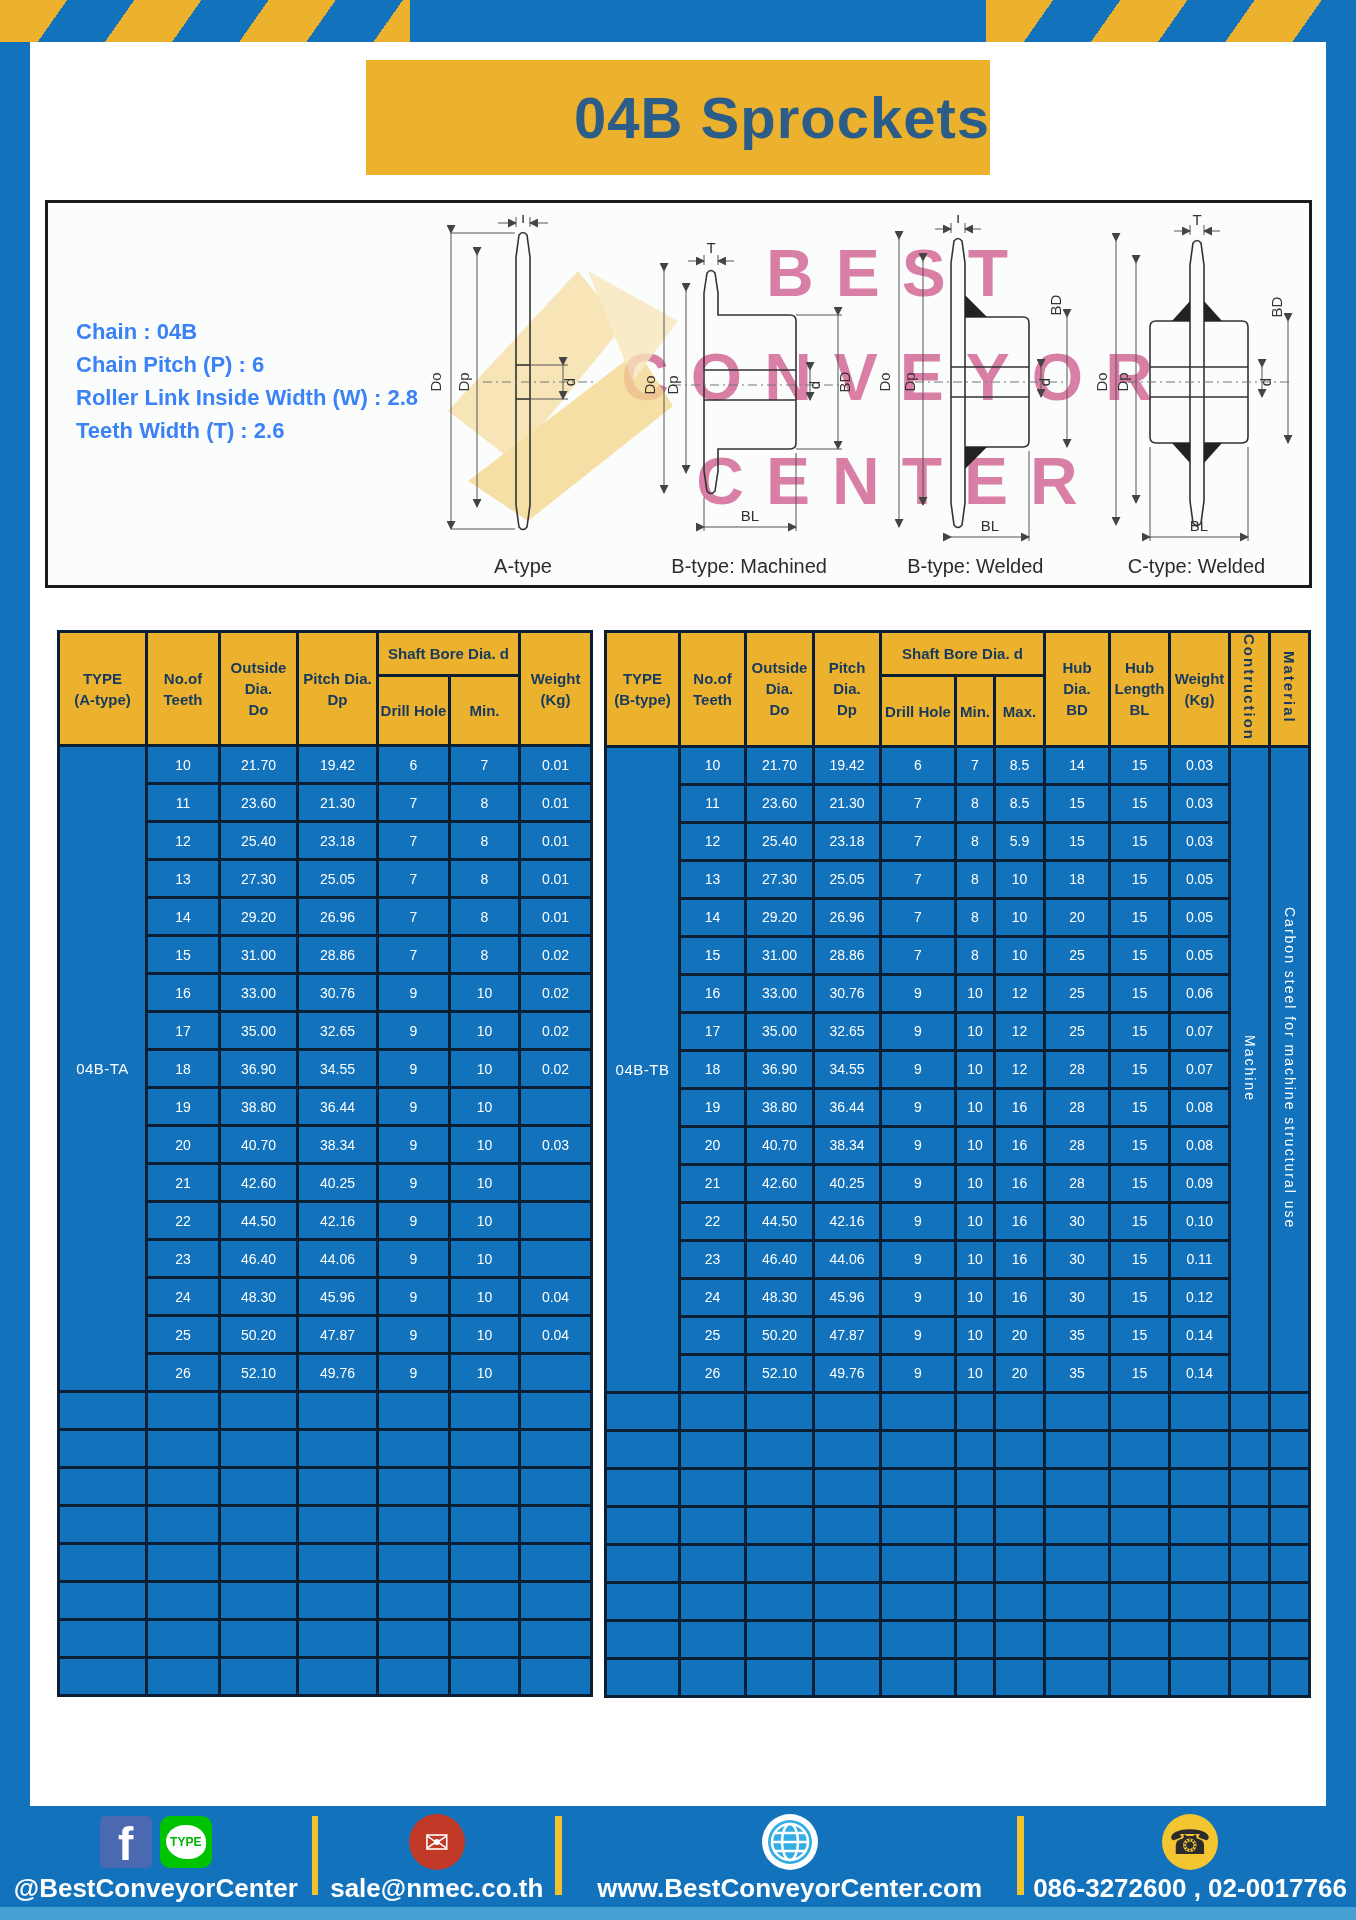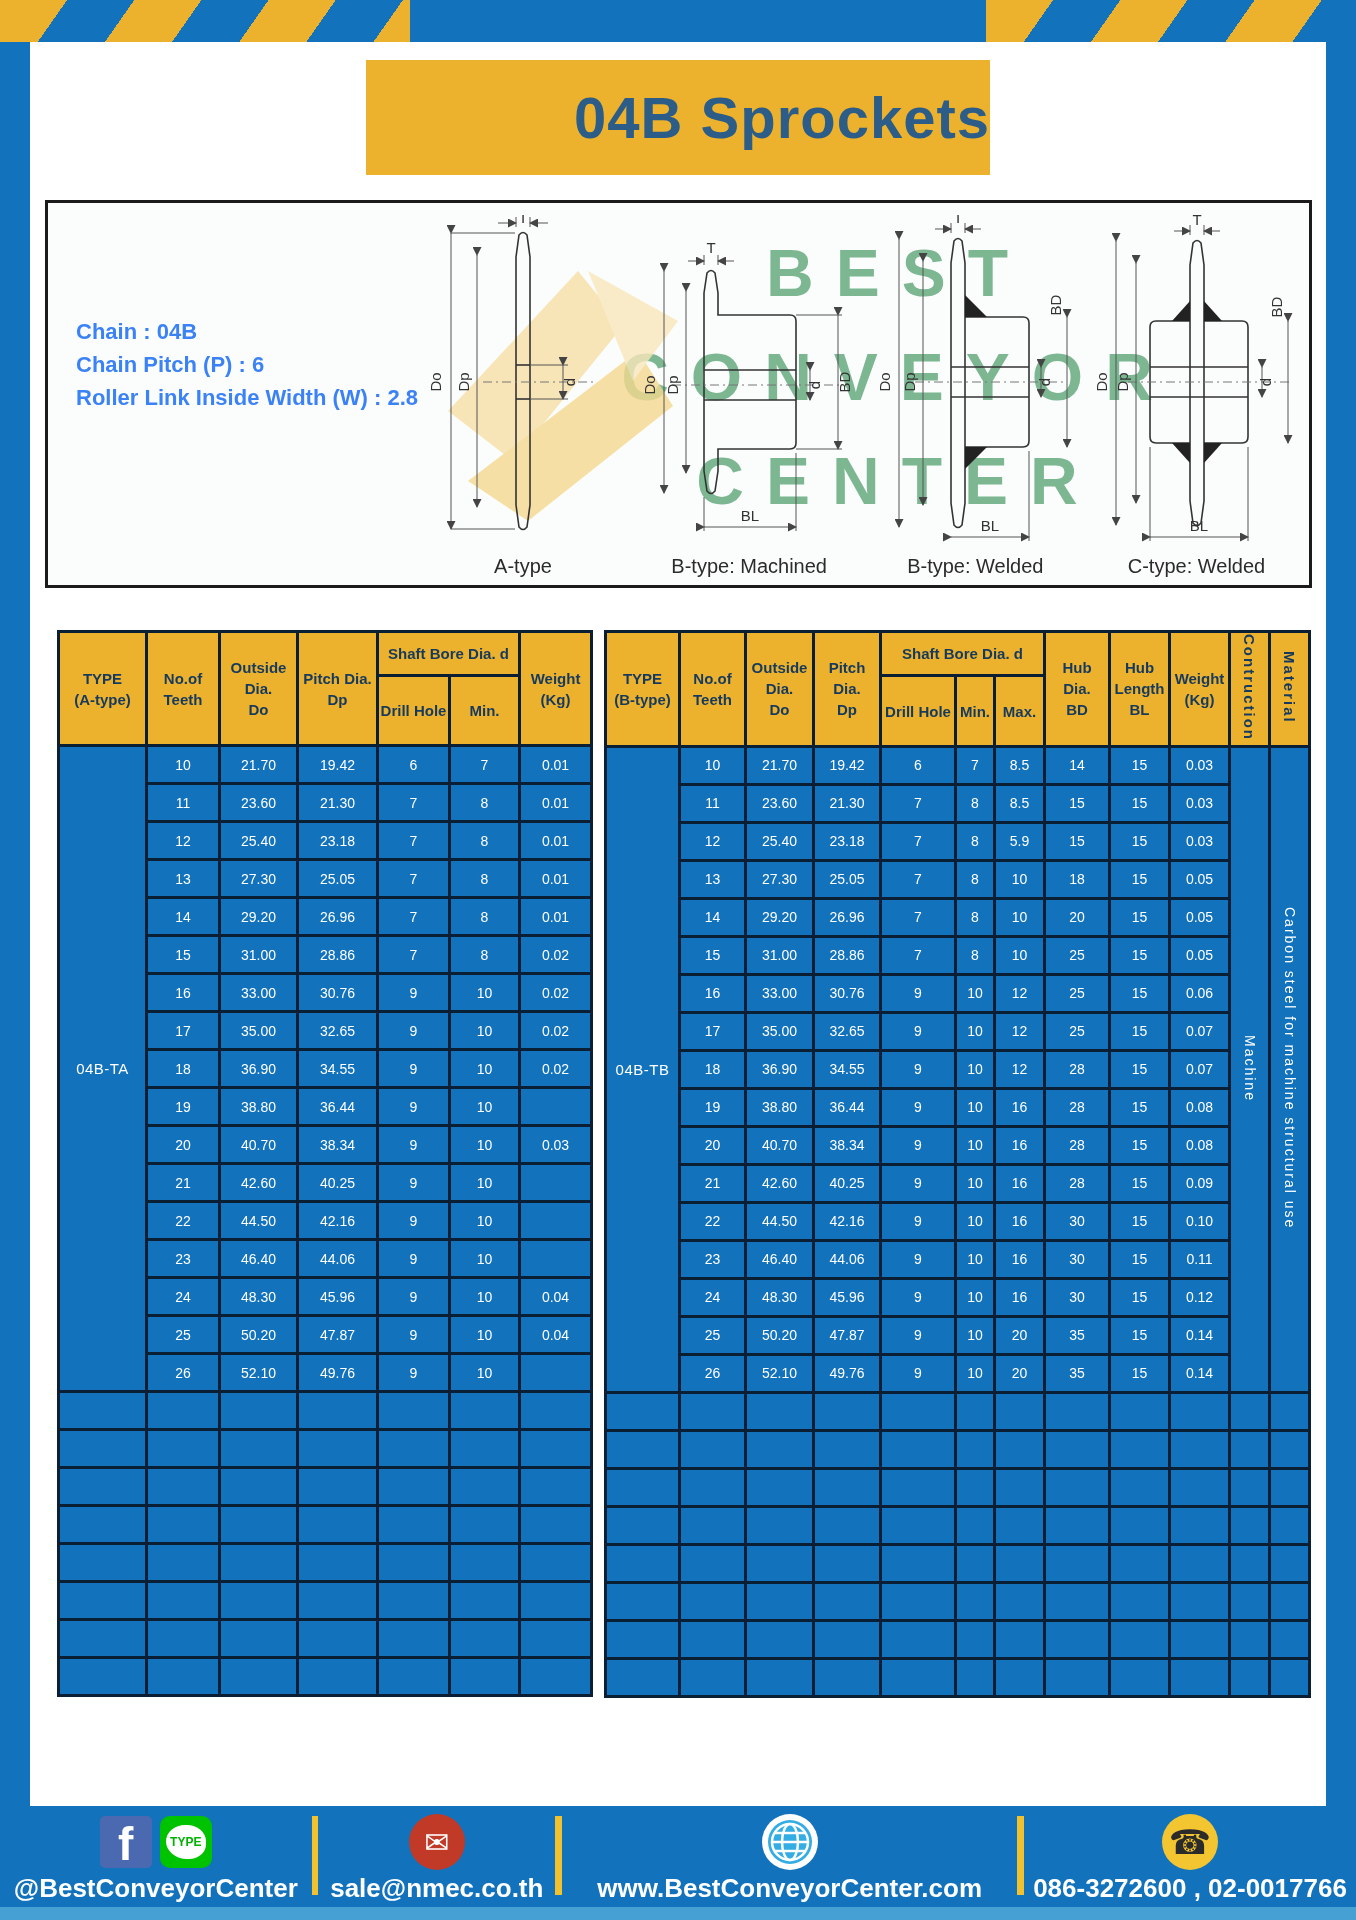--- a/index.html
+++ b/index.html
@@ -19,21 +19,21 @@
   .title-box { position:absolute; left:366px; top:60px; width:624px; height:115px; background:#ecb22d;
                display:flex; align-items:center; justify-content:flex-end; }
   .title-box h1 { font-size:58px; font-weight:bold; color:#2c5c88; letter-spacing:1px; }
 
   
   .diagram-panel { position:absolute; left:45px; top:200px; width:1267px; height:388px;
                    background:#fbfcfc; border:3px solid #1b1b1b; }
   .specs { position:absolute; left:28px; top:112px; z-index:3; }
   .specs div { font-size:22px; font-weight:bold; color:#3b82f6; line-height:33px; white-space:nowrap; }
   .watermark { position:absolute; left:470px; top:18px; width:760px; text-align:center; z-index:0;
-               color:#15803d; opacity:.55; font-weight:bold; font-size:66px; line-height:104px; letter-spacing:22px; }
+               color:#be185d; opacity:.55; font-weight:bold; font-size:66px; line-height:104px; letter-spacing:22px; }
   .wm-shape { position:absolute; left:360px; top:28px; z-index:0; opacity:.8; }
   .figures { position:absolute; left:375px; top:12px; right:10px; bottom:4px; display:flex;
              justify-content:space-between; z-index:2; }
   .figure { display:flex; flex-direction:column; align-items:center; }
   .figure .flabel { font-size:20px; color:#2b2b2b; margin-top:0; }
   .figure svg text { font-size:15px; fill:#333; font-family:"Liberation Sans",sans-serif; }
   .part { fill:none; stroke:#333; stroke-width:1.6; }
   .weld { fill:#222; stroke:none; }
   .dim  { stroke:#555; stroke-width:1; fill:none; }
   .ctr  { stroke:#777; stroke-width:1; stroke-dasharray:9 4 2 4; fill:none; }
@@ -96,20 +96,21 @@
     <svg class="wm-shape" width="330" height="330" viewBox="0 0 330 330">
       <polygon points="40,180 170,40 215,95 105,230" fill="#f7e0a7"></polygon>
       <polygon points="60,250 230,120 265,175 120,290" fill="#f5d98f"></polygon>
       <polygon points="180,40 270,90 225,150" fill="#f9e7ba"></polygon>
     </svg>
 
     <div class="specs">
       <div>Chain : 04B</div>
       <div>Chain Pitch (P) : 6</div>
       <div>Roller Link Inside Width (W) : 2.8</div>
+      <div>Teeth Width (T) : 2.6</div>
     </div>
 
     <div class="figures">
 
       <div class="figure">
         <svg width="200" height="340" viewBox="0 0 200 340">
           <defs>
               <marker id="aA" markerWidth="9" markerHeight="9" refX="8" refY="4.5" orient="auto">
                 <path d="M0,0L9,4.5L0,9z" fill="#444"></path>
               </marker>

